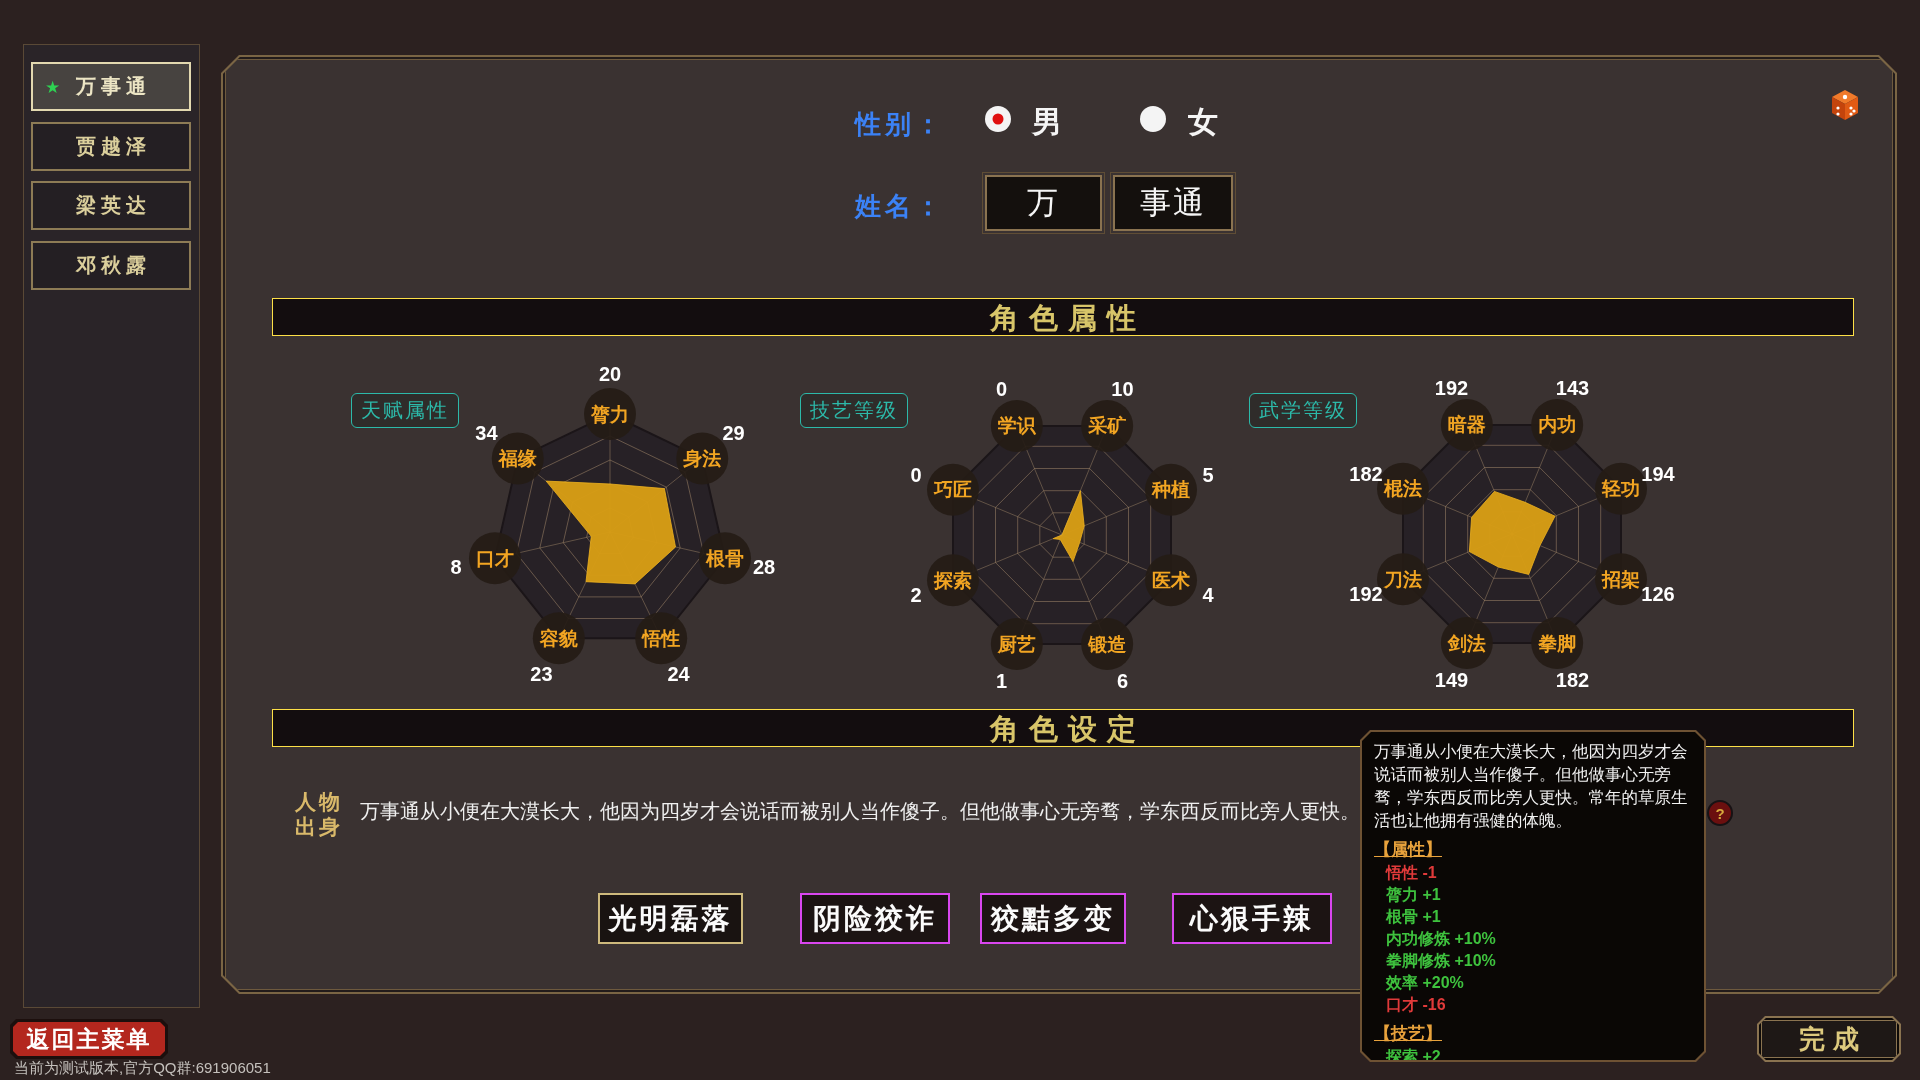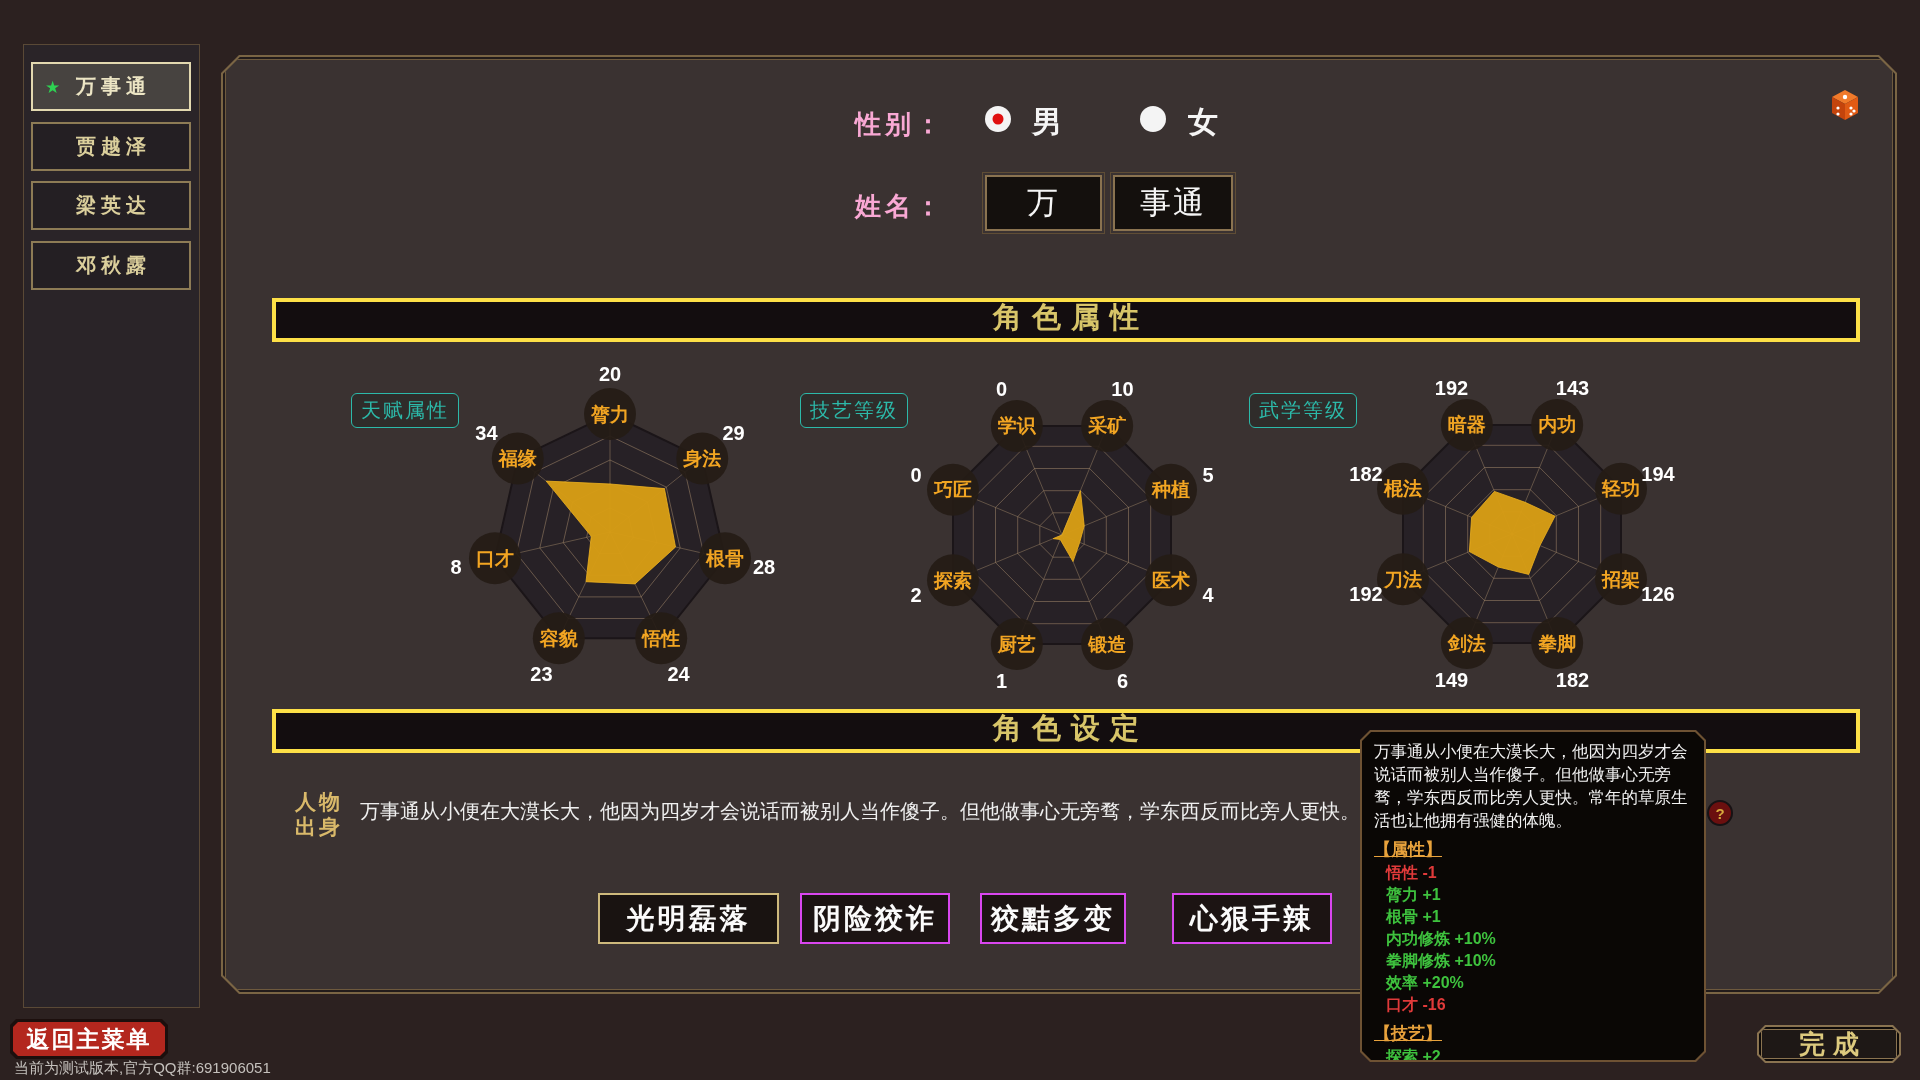--- a/index.html
+++ b/index.html
@@ -17,26 +17,26 @@
   .side-btn.sel{background:#e3d9b0;}
   .side-btn.sel .in{background:#474340;}
   .side-btn.sel .lbl{color:#ece5c4;}
   .star{position:absolute;left:12px;top:50%;transform:translateY(-50%);color:#2ed152;font-size:17px;}
 
   
   #panel{left:221px;top:55px;width:1676px;height:939px;--c:18px;background:#7a6544;}
   #panel .in{position:absolute;inset:2px;--c:17px;background:#3a3231;
              box-shadow:inset 0 0 0 2px #221b1a,inset 0 0 0 3px #6e5a3e;}
 
-  .sec-bar{left:272px;width:1580px;height:36px;background:#130d0f;border:4px solid #fde047;
-           display:flex;align-items:flex-end;justify-content:center;z-index:10;}
+  .sec-bar{left:272px;width:1580px;height:36px;background:#130d0f;border:1px solid #fde047;
+           display:flex;align-items:flex-start;justify-content:center;z-index:10;}
   .sec-bar span{color:#d8c569;font-size:29px;font-weight:bold;letter-spacing:10px;text-indent:10px;}
 
   
-  .form-lbl{color:#f9a8d4;font-size:26px;font-weight:bold;letter-spacing:4px;z-index:10;}
+  .form-lbl{color:#3b82f6;font-size:26px;font-weight:bold;letter-spacing:4px;z-index:10;}
   .radio{width:26px;height:26px;border-radius:50%;background:#f4f4f4;z-index:10;}
   .radio .dot{position:absolute;left:50%;top:50%;width:11px;height:11px;border-radius:50%;
               transform:translate(-50%,-50%);background:#e01010;}
   .radio-lbl{color:#f5f5f5;font-size:30px;font-weight:bold;z-index:10;}
   .name-box{--c:8px;background:#8a7350;outline:1px solid #5f4d35;outline-offset:2px;z-index:10;}
   .name-box .in{position:absolute;inset:2px;--c:7px;background:#14100d;display:flex;align-items:center;justify-content:center;}
   .name-box .in span{color:#f5f5f5;font-size:31px;letter-spacing:2px;}
 
   
   .chart-tag{border:1px solid #2cb9a9;border-radius:6px;color:#2cb9a9;background:rgba(16,26,24,.25);
@@ -62,21 +62,21 @@
   .tip-row.pos{color:#3ec23e;}
   #help-icon{left:1707px;top:800px;width:22px;height:22px;border-radius:50%;background:#6b0f0f;
              border:2px solid #171214;color:#d8a83c;font-size:15px;font-weight:bold;
              display:flex;align-items:center;justify-content:center;z-index:60;}
 
   
   #back-btn{left:10px;top:1019px;width:158px;height:40px;--c:6px;background:#1c0f0d;outline:1px solid #7e241d;z-index:10;}
   #back-btn .in{position:absolute;inset:3px;--c:5px;background:#b3271e;display:flex;align-items:center;justify-content:center;}
   #back-btn .in span{color:#ffffff;font-size:23px;font-weight:bold;letter-spacing:2px;}
   #version{left:14px;top:1059px;color:#c4c0bc;font-size:15px;z-index:10;}
-  #done-btn{left:1757px;top:1016px;width:144px;height:38px;--c:8px;background:#8a7350;z-index:10;margin-top:9px;}
+  #done-btn{left:1757px;top:1016px;width:144px;height:46px;--c:8px;background:#8a7350;z-index:10;}
   #done-btn .in{position:absolute;inset:2px;--c:7px;background:#1e1816;
                 box-shadow:inset 0 0 0 2px #0e0a08,inset 0 0 0 3px #8a7350;
                 display:flex;align-items:center;justify-content:center;}
   #done-btn .in span{color:#ddca7e;font-size:26px;font-weight:bold;letter-spacing:8px;text-indent:8px;}
 </style>
 </head>
 <body>
 
 <div id="screen">
 
@@ -269,21 +269,21 @@
         <text x="90.98221516366814" y="161.34335498091946" text-anchor="middle" fill="#f2a522" font-size="19" font-weight="bold">棍法</text>
         <text x="54.02703386321667" y="146.53601768631592" text-anchor="middle" fill="#ffffff" font-size="20" font-weight="bold">182</text>
       </svg></div>
 
   <div id="origin-lbl" class="abs" style="left:295px;top:789px">
     <div>人物</div>
       <div>出身</div>
   </div>
   <div id="origin-desc" class="abs" style="left:360px;top:798px">万事通从小便在大漠长大，他因为四岁才会说话而被别人当作傻子。但他做事心无旁骛，学东西反而比旁人更快。常年的草原生活也让他拥有强健的体魄。</div>
 
-  <div class="abs pers-btn sel" style="left:598px;top:893px;width:181px">
+  <div class="abs pers-btn sel" style="left:598px;top:893px;width:145px">
     <div class="in">
         <span>光明磊落</span>
       </div>
     </div>
   <div class="abs pers-btn" style="left:800px;top:893px;width:150px">
     <div class="in">
         <span>阴险狡诈</span>
       </div>
     </div>
   <div class="abs pers-btn" style="left:980px;top:893px;width:146px">

